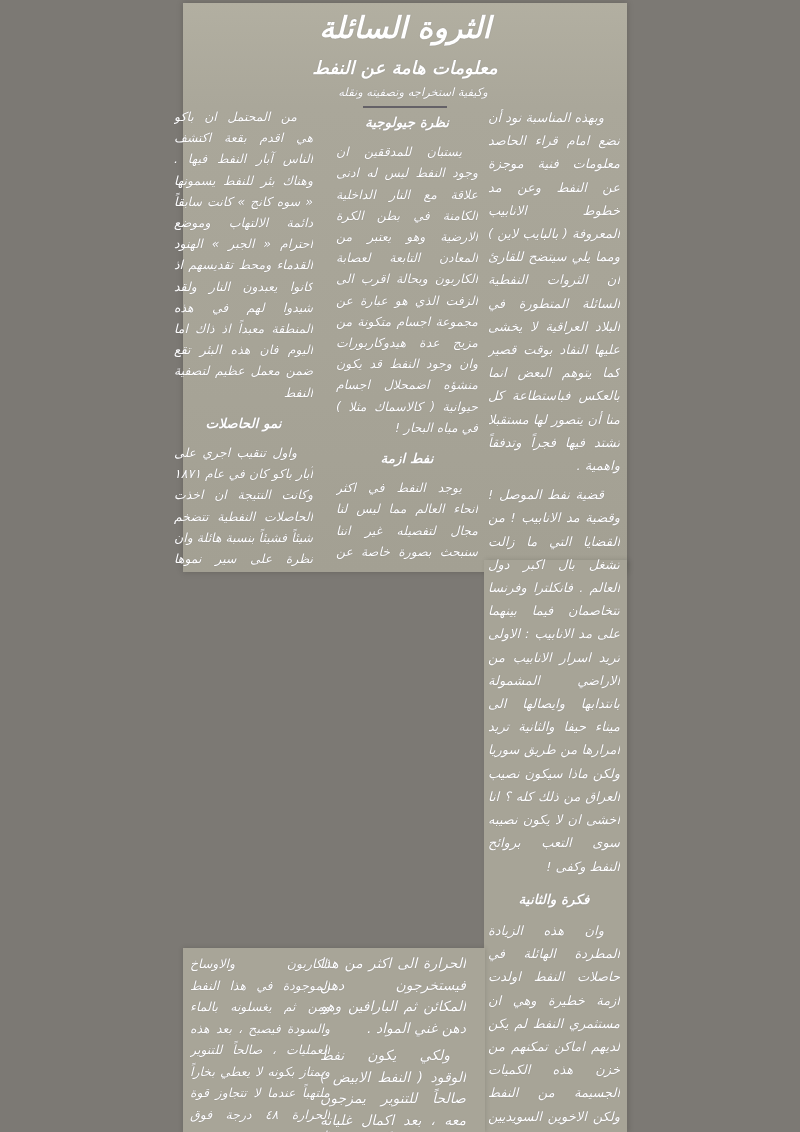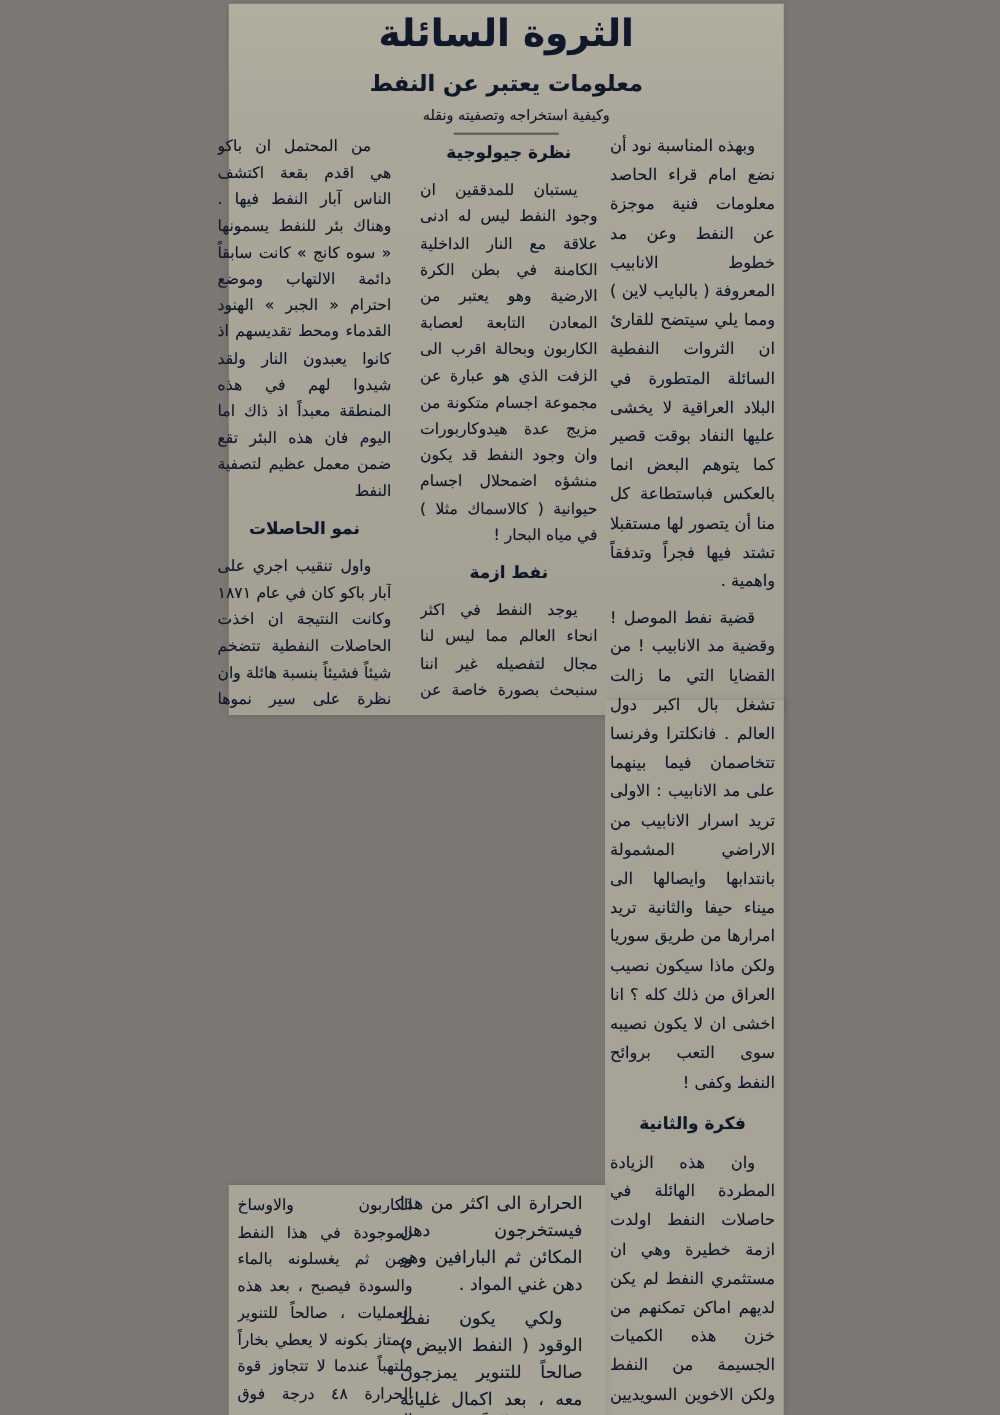--- a/index.html
+++ b/index.html
@@ -9,21 +9,21 @@
     font-family:"DejaVu Sans",sans-serif;
     direction:rtl;
   }
   
   .paper{position:absolute;background:linear-gradient(180deg,#b2afa1 0%,#aaa79a 18%,#a7a497 60%,#a3a093 100%);}
   .paper-top{left:183px;top:3px;width:444px;height:569px;box-shadow:0 0 6px rgba(40,38,34,.25);}
   .paper-strip{left:484px;top:560px;width:143px;height:572px;background:#a7a497;box-shadow:2px 0 5px rgba(40,38,34,.18);}
   .paper-bottom{left:183px;top:948px;width:302px;height:184px;background:#a8a598;box-shadow:0 0 5px rgba(40,38,34,.2);}
 
   
-  .ink{color:#0f172a;text-shadow:0 0 .7px rgba(62,60,72,.55);}
+  .ink{color:#ffffff;text-shadow:0 0 .7px rgba(62,60,72,.55);font-style:italic;}
   .masthead{position:absolute;left:183px;top:10px;width:444px;text-align:center;}
   .masthead h1{margin:0;font-size:30px;font-weight:600;letter-spacing:1px;}
   .masthead h2{margin:12px 0 0 0;font-size:18px;font-weight:700;}
   .tagline{margin-top:7px;font-size:11.5px;font-weight:400;padding-left:16px;}
   .divider{width:84px;height:2px;background:#4c4a55;margin:7px auto 0 auto;opacity:.75;}
 
   .col{position:absolute;overflow:hidden;font-size:13px;line-height:23.2px;text-align:justify;}
   .col p{margin:0 0 6px 0;text-indent:16px;}
   .col p.noindent{text-indent:0;}
   .sec-h{font-weight:700;font-size:13.5px;text-align:center;margin:10px 0 8px 0;}
@@ -38,21 +38,21 @@
 <body>
 
 <div class="canvas">
 
   <div class="paper paper-top"></div>
   <div class="paper paper-strip"></div>
   <div class="paper paper-bottom"></div>
 
   <header class="masthead ink">
     <h1>الثروة السائلة</h1>
-    <h2>معلومات يعتبر عن النفط</h2>
+    <h2>معلومات هامة عن النفط</h2>
     <div class="tagline">وكيفية استخراجه وتصفيته ونقله</div>
     <div class="divider"></div>
   </header>
 
   <section class="col col1 ink">
     <p>وبهذه المناسبة نود أن نضع امام قراء الحاصد معلومات فنية موجزة عن النفط وعن مد خطوط الانابيب المعروفة ( بالبايب لاين ) ومما يلي سيتضح للقارئ ان الثروات النفطية السائلة المتطورة في البلاد العراقية لا يخشى عليها النفاد بوقت قصير كما يتوهم البعض انما بالعكس فباستطاعة كل منا أن يتصور لها مستقبلا تشتد فيها فجراً وتدفقاً واهمية .</p>
     <p>قضية نفط الموصل ! وقضية مد الانابيب ! من القضايا التي ما زالت تشغل بال اكبر دول العالم . فانكلترا وفرنسا تتخاصمان فيما بينهما على مد الانابيب : الاولى تريد اسرار الانابيب من الاراضي المشمولة بانتدابها وايصالها الى ميناء حيفا والثانية تريد امرارها من طريق سوريا ولكن ماذا سيكون نصيب العراق من ذلك كله ؟ انا اخشى ان لا يكون نصيبه سوى التعب بروائح النفط وكفى !</p>
     <div class="sec-h">فكرة والثانية</div>
     <p>وان هذه الزيادة المطردة الهائلة في حاصلات النفط اولدت ازمة خطيرة وهي ان مستثمري النفط لم يكن لديهم اماكن تمكنهم من خزن هذه الكميات الجسيمة من النفط ولكن الاخوين السويديين نوبل بادرا سنة ١٨٧٦ لاختراع الانابيب وباخراج فكرتهم الى حيز العمل اصبحت باكو مدينة لهم بثروتها الطائلة .</p>
 

